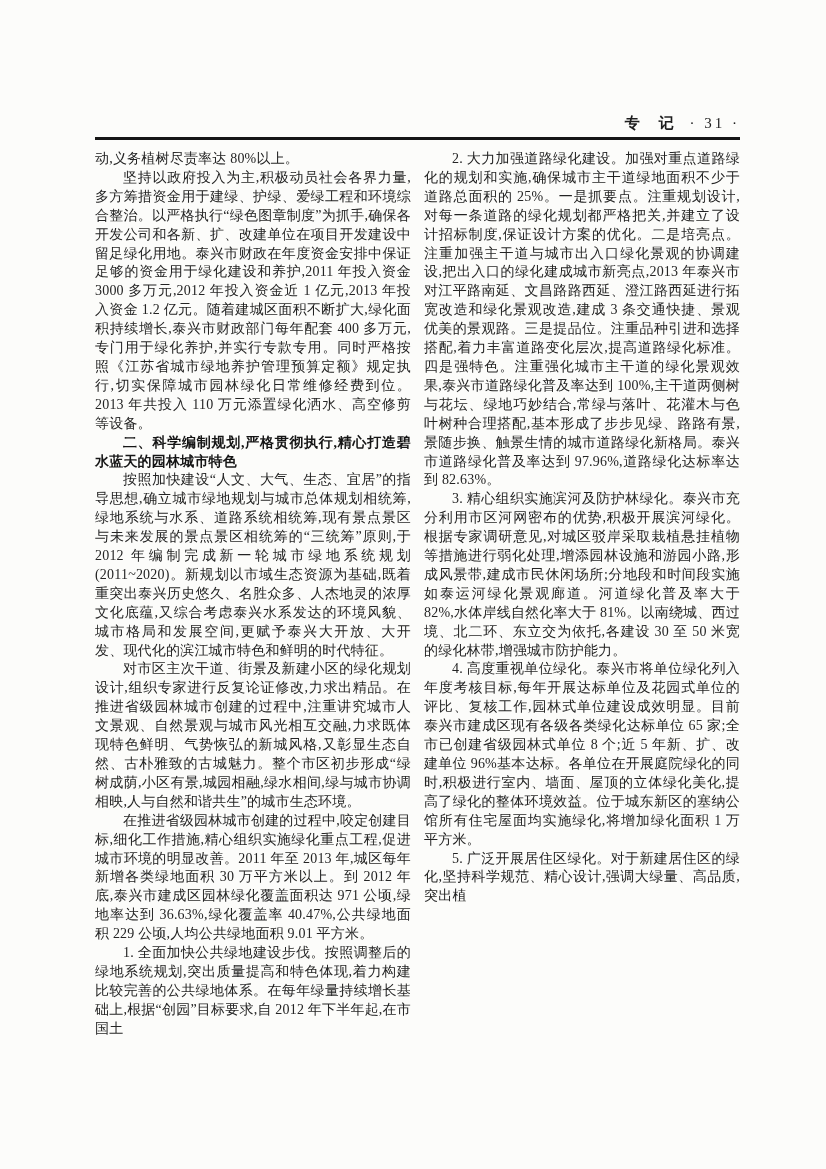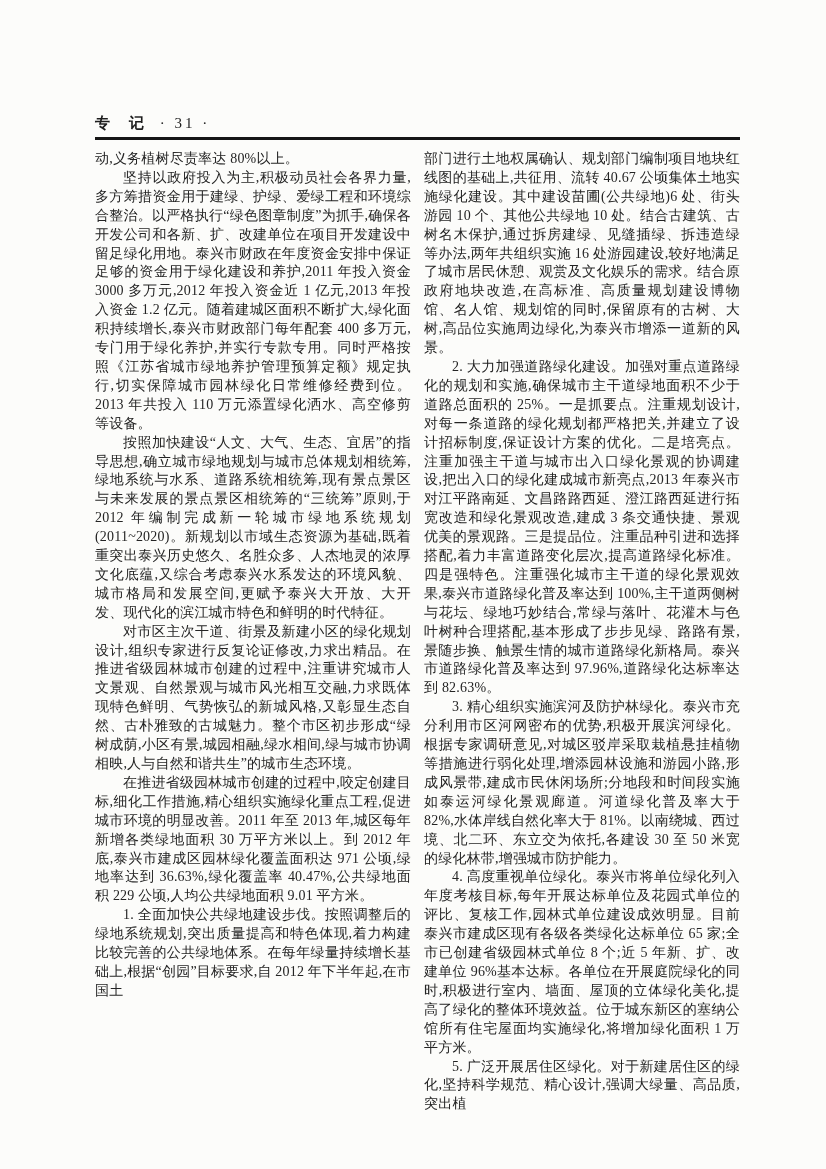--- a/index.html
+++ b/index.html
@@ -15,21 +15,21 @@
     background: #fcfcfa;
     overflow: hidden;
     font-family: "Liberation Serif", "DejaVu Serif", serif;
     color: #242424;
   }
   .page-header {
     position: absolute;
     top: 113px;
     left: 95px;
     width: 645px;
-    text-align: left;
+    text-align: right;
     font-size: 15px;
     line-height: 20px;
     color: #1d1d1d;
     white-space: nowrap;
   }
   .page-header .section-label {
     font-weight: bold;
     letter-spacing: 2px;
     margin-right: 10px;
   }
@@ -82,27 +82,27 @@
     <span class="section-label">专　记</span>
     <span class="page-num-display">· 31 ·</span>
   </div>
 
   <div class="header-rule"></div>
 
   <div class="columns">
     <div class="col" id="col-left">
         <p class="para continuation">动,义务植树尽责率达 80%以上。</p>
         <p class="para body">坚持以政府投入为主,积极动员社会各界力量,多方筹措资金用于建绿、护绿、爱绿工程和环境综合整治。以严格执行“绿色图章制度”为抓手,确保各开发公司和各新、扩、改建单位在项目开发建设中留足绿化用地。泰兴市财政在年度资金安排中保证足够的资金用于绿化建设和养护,2011 年投入资金 3000 多万元,2012 年投入资金近 1 亿元,2013 年投入资金 1.2 亿元。随着建城区面积不断扩大,绿化面积持续增长,泰兴市财政部门每年配套 400 多万元,专门用于绿化养护,并实行专款专用。同时严格按照《江苏省城市绿地养护管理预算定额》规定执行,切实保障城市园林绿化日常维修经费到位。2013 年共投入 110 万元添置绿化洒水、高空修剪等设备。</p>
+        <p class="para heading">二、科学编制规划,严格贯彻执行,精心打造碧水蓝天的园林城市特色</p>
         <p class="para body">按照加快建设“人文、大气、生态、宜居”的指导思想,确立城市绿地规划与城市总体规划相统筹,绿地系统与水系、道路系统相统筹,现有景点景区与未来发展的景点景区相统筹的“三统筹”原则,于 2012 年编制完成新一轮城市绿地系统规划(2011~2020)。新规划以市域生态资源为基础,既着重突出泰兴历史悠久、名胜众多、人杰地灵的浓厚文化底蕴,又综合考虑泰兴水系发达的环境风貌、城市格局和发展空间,更赋予泰兴大开放、大开发、现代化的滨江城市特色和鲜明的时代特征。</p>
         <p class="para body">对市区主次干道、街景及新建小区的绿化规划设计,组织专家进行反复论证修改,力求出精品。在推进省级园林城市创建的过程中,注重讲究城市人文景观、自然景观与城市风光相互交融,力求既体现特色鲜明、气势恢弘的新城风格,又彰显生态自然、古朴雅致的古城魅力。整个市区初步形成“绿树成荫,小区有景,城园相融,绿水相间,绿与城市协调相映,人与自然和谐共生”的城市生态环境。</p>
         <p class="para body">在推进省级园林城市创建的过程中,咬定创建目标,细化工作措施,精心组织实施绿化重点工程,促进城市环境的明显改善。2011 年至 2013 年,城区每年新增各类绿地面积 30 万平方米以上。到 2012 年底,泰兴市建成区园林绿化覆盖面积达 971 公顷,绿地率达到 36.63%,绿化覆盖率 40.47%,公共绿地面积 229 公顷,人均公共绿地面积 9.01 平方米。</p>
         <p class="para numbered"><span class="kai-lead">1. 全面加快公共绿地建设步伐。</span>按照调整后的绿地系统规划,突出质量提高和特色体现,着力构建比较完善的公共绿地体系。在每年绿量持续增长基础上,根据“创园”目标要求,自 2012 年下半年起,在市国土</p>
       </div>
     <div class="col" id="col-right">
-        <p class="para continuation">部门进行土地权属确认、规划部门编制项目地块红线图的基础上,共征用、流转 40.67 公顷集体土地实施绿化建设。其中建设苗圃(公共绿地)6 处、街头游园 10 个、其他公共绿地 10 处。结合古建筑、古树名木保护,通过拆房建绿、见缝插绿、拆违造绿等办法,两年共组织实施 16 处游园建设,较好地满足了城市居民休憩、观赏及文化娱乐的需求。结合原政府地块改造,在高标准、高质量规划建设博物馆、名人馆、规划馆的同时,保留原有的古树、大树,高品位实施周边绿化,为泰兴市增添一道新的风景。</p>
         <p class="para numbered"><span class="kai-lead">2. 大力加强道路绿化建设。</span>加强对重点道路绿化的规划和实施,确保城市主干道绿地面积不少于道路总面积的 25%。一是抓要点。注重规划设计,对每一条道路的绿化规划都严格把关,并建立了设计招标制度,保证设计方案的优化。二是培亮点。注重加强主干道与城市出入口绿化景观的协调建设,把出入口的绿化建成城市新亮点,2013 年泰兴市对江平路南延、文昌路路西延、澄江路西延进行拓宽改造和绿化景观改造,建成 3 条交通快捷、景观优美的景观路。三是提品位。注重品种引进和选择搭配,着力丰富道路变化层次,提高道路绿化标准。四是强特色。注重强化城市主干道的绿化景观效果,泰兴市道路绿化普及率达到 100%,主干道两侧树与花坛、绿地巧妙结合,常绿与落叶、花灌木与色叶树种合理搭配,基本形成了步步见绿、路路有景,景随步换、触景生情的城市道路绿化新格局。泰兴市道路绿化普及率达到 97.96%,道路绿化达标率达到 82.63%。</p>
         <p class="para numbered"><span class="kai-lead">3. 精心组织实施滨河及防护林绿化。</span>泰兴市充分利用市区河网密布的优势,积极开展滨河绿化。根据专家调研意见,对城区驳岸采取栽植悬挂植物等措施进行弱化处理,增添园林设施和游园小路,形成风景带,建成市民休闲场所;分地段和时间段实施如泰运河绿化景观廊道。河道绿化普及率大于 82%,水体岸线自然化率大于 81%。以南绕城、西过境、北二环、东立交为依托,各建设 30 至 50 米宽的绿化林带,增强城市防护能力。</p>
         <p class="para numbered"><span class="kai-lead">4. 高度重视单位绿化。</span>泰兴市将单位绿化列入年度考核目标,每年开展达标单位及花园式单位的评比、复核工作,园林式单位建设成效明显。目前泰兴市建成区现有各级各类绿化达标单位 65 家;全市已创建省级园林式单位 8 个;近 5 年新、扩、改建单位 96%基本达标。各单位在开展庭院绿化的同时,积极进行室内、墙面、屋顶的立体绿化美化,提高了绿化的整体环境效益。位于城东新区的塞纳公馆所有住宅屋面均实施绿化,将增加绿化面积 1 万平方米。</p>
         <p class="para numbered"><span class="kai-lead">5. 广泛开展居住区绿化。</span>对于新建居住区的绿化,坚持科学规范、精心设计,强调大绿量、高品质,突出植</p>
       </div>
   </div>
 
 </div>
 
 </body></html>

